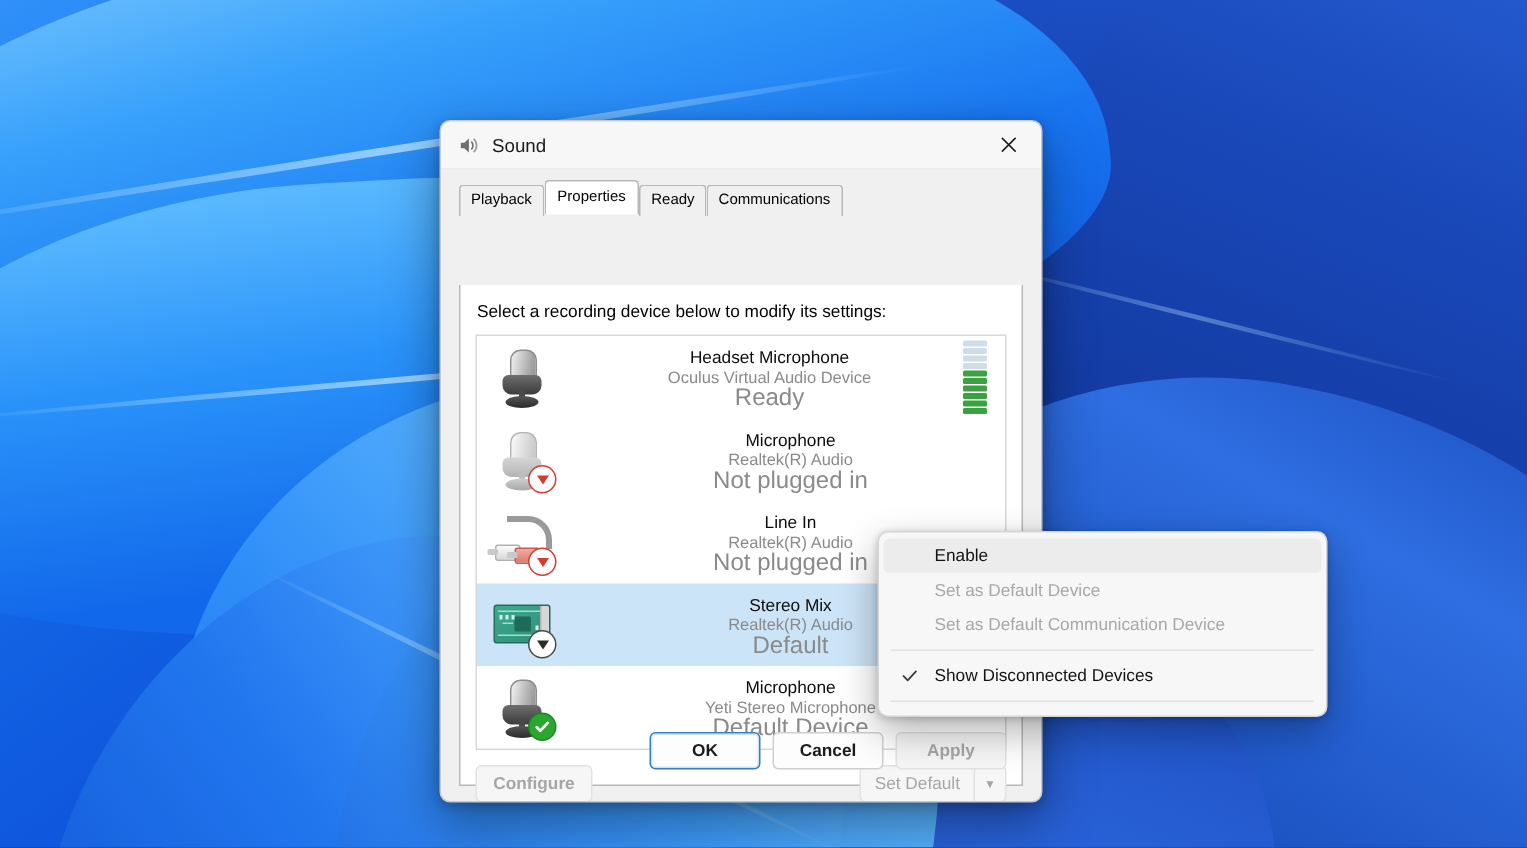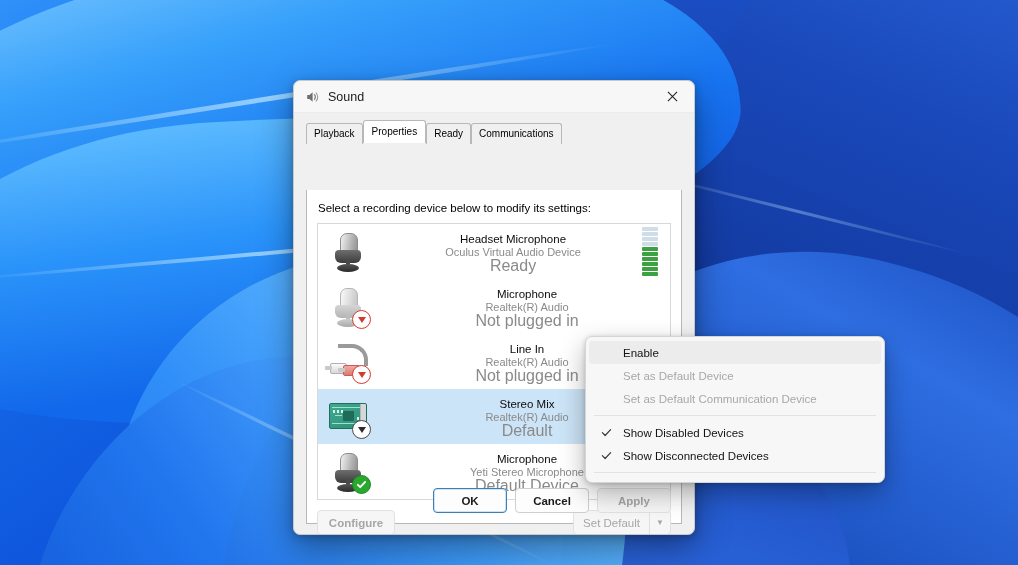--- a/index.html
+++ b/index.html
@@ -208,21 +208,21 @@
   #dialog-buttons{
     position:absolute;right:10px;bottom:10px;display:flex;gap:8px;
   }
   #ok-btn{width:72px;height:23px;border:1px solid #3a7fb8;background:#fdfdfd;
     box-shadow:0 0 0 1px #cfe3f2 inset;}
   #cancel-btn{width:72px;height:23px;}
   #apply-btn{width:72px;height:23px;}
 
   
   #context-menu{
-    position:absolute;left:585px;top:336px;width:298px;
+    position:absolute;left:585px;top:354px;width:298px;
     background:#f7f7f7;border:1px solid #d5d5d5;border-radius:7px;
     box-shadow:0 10px 26px rgba(0,0,0,.30),0 1px 5px rgba(0,0,0,.18);
     padding:4px 0;overflow:hidden;
   }
   .menu-item{
     height:23px;display:flex;align-items:center;font-size:11.5px;color:#131313;
     padding:0 10px 0 0;cursor:default;margin:0 3px;border-radius:4px;
   }
   .menu-item.hover{background:#ececec;}
   .menu-item.disabled{color:#a8a8a8;}
@@ -418,24 +418,16 @@
     <span class="menu-check"></span>
     <span>Set as Default Communication Device</span>
   </div>
   <div class="menu-sep"></div>
   <div class="menu-item">
     <span class="menu-check">
       <svg viewBox="0 0 12 12">
           <path d="M1.5 6.2l3 3.1L10.5 2.8" stroke="#3a3a3a" stroke-width="1.3" fill="none" stroke-linecap="round" stroke-linejoin="round"></path>
         </svg>
     </span>
-    <span>Show Disabled Devices</span>
-  </div>
-  <div class="menu-item">
-    <span class="menu-check">
-      <svg viewBox="0 0 12 12">
-          <path d="M1.5 6.2l3 3.1L10.5 2.8" stroke="#3a3a3a" stroke-width="1.3" fill="none" stroke-linecap="round" stroke-linejoin="round"></path>
-        </svg>
-    </span>
     <span>Show Disconnected Devices</span>
   </div>
   <div class="menu-sep"></div>
 </div>
 
 </body></html>

